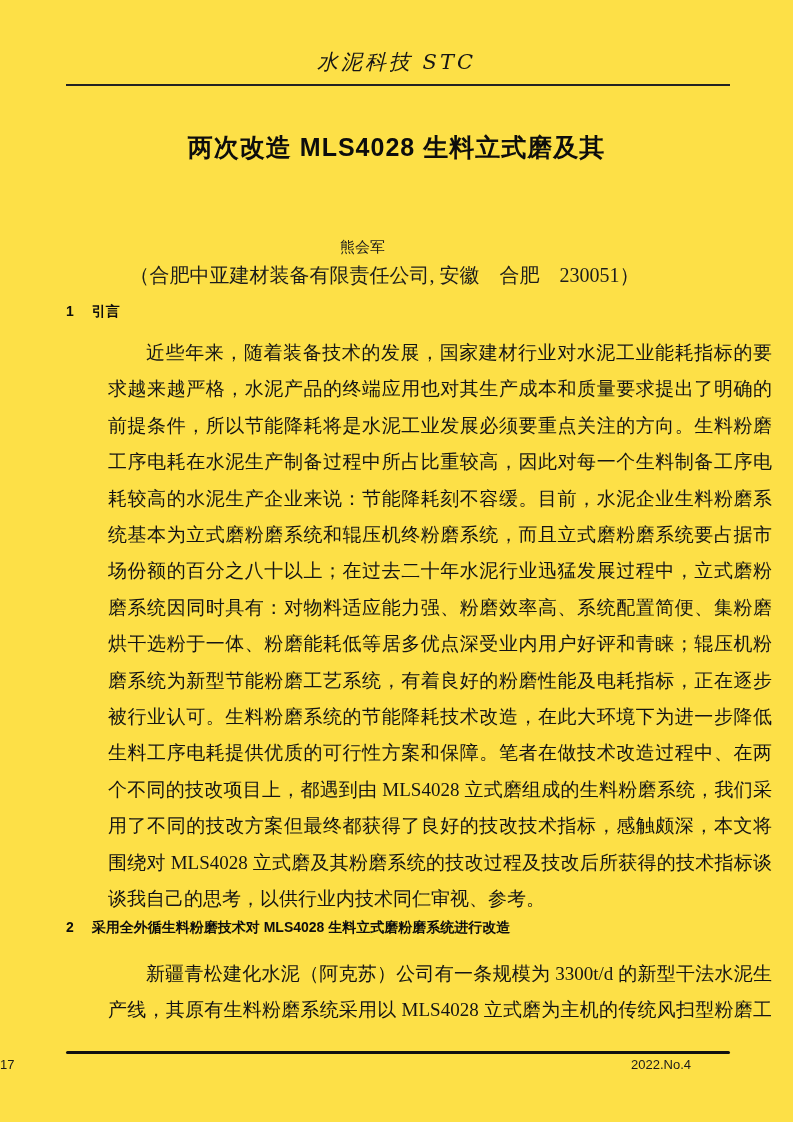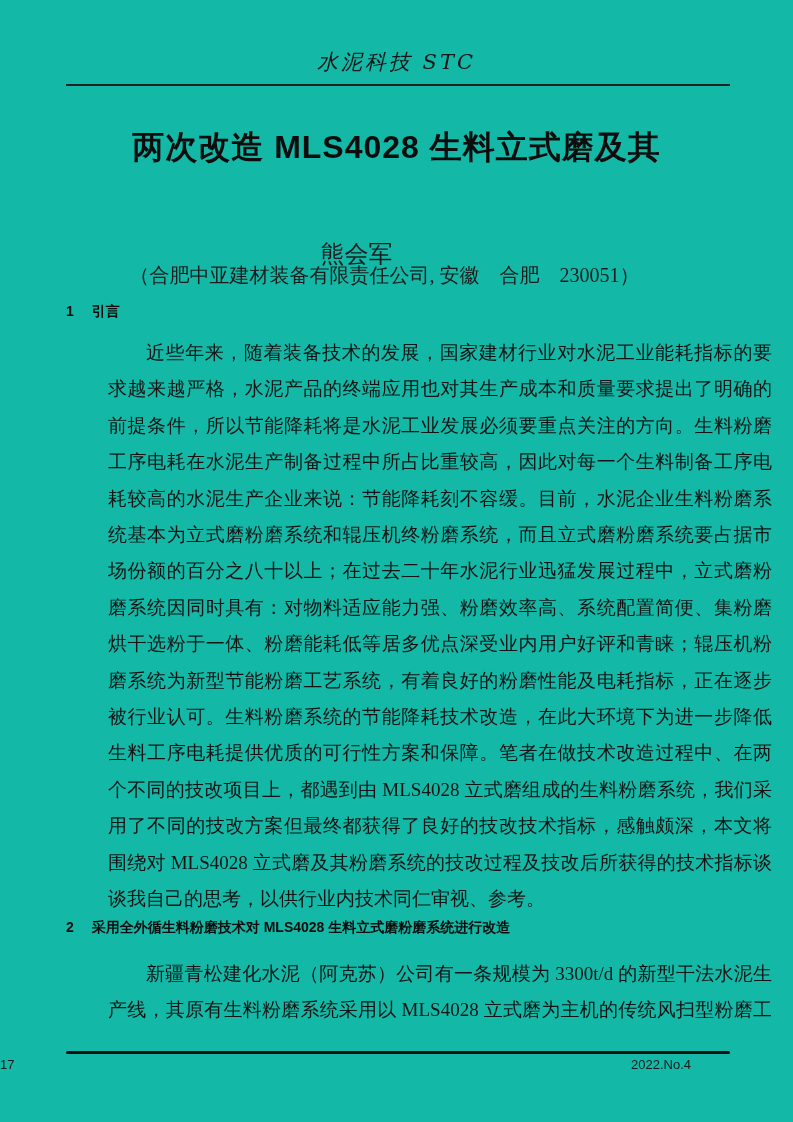--- a/index.html
+++ b/index.html
@@ -9,21 +9,21 @@
     height: 1122px;
     position: relative;
     font-family: "Liberation Serif", "DejaVu Serif", serif;
     color: #1a1a1a;
     overflow: hidden;
   }
   .page {
     position: absolute;
     left: 0; top: 0;
     width: 793px; height: 1122px;
-    background: #14b8a6;
+    background: #fde047;
   }
   
   .journal-title {
     position: absolute;
     top: 48px; left: 0; width: 793px;
     text-align: center;
     font-size: 21px;
     font-style: italic;
     letter-spacing: 3px;
     color: #161616;
@@ -35,30 +35,30 @@
     width: 664px; height: 2px;
     background: #222222;
   }
   
   .article-title {
     position: absolute;
     top: 124px; left: 0; width: 793px;
     text-align: center;
     font-family: "Liberation Sans", "DejaVu Sans", sans-serif;
     font-weight: bold;
-    font-size: 32px;
+    font-size: 25px;
     line-height: 47px;
     color: #0d0d0d;
     letter-spacing: 1px;
   }
   .author-name {
     position: absolute;
-    top: 238px; left: 0; width: 713px;
+    top: 238px; left: 6px; width: 713px;
     text-align: center;
-    font-size: 24px;
+    font-size: 15px;
     color: #1c1c1c;
   }
   .affiliation {
     position: absolute;
     top: 262px; left: 0; width: 769px;
     text-align: center;
     font-size: 20px;
     color: #1c1c1c;
   }
   .section-heading {

